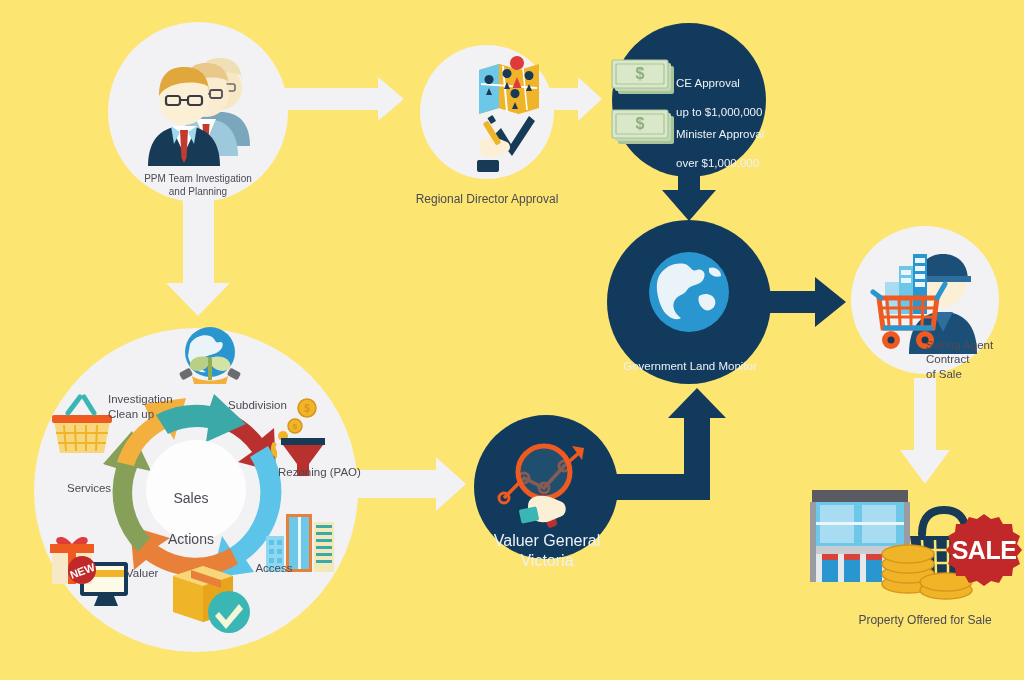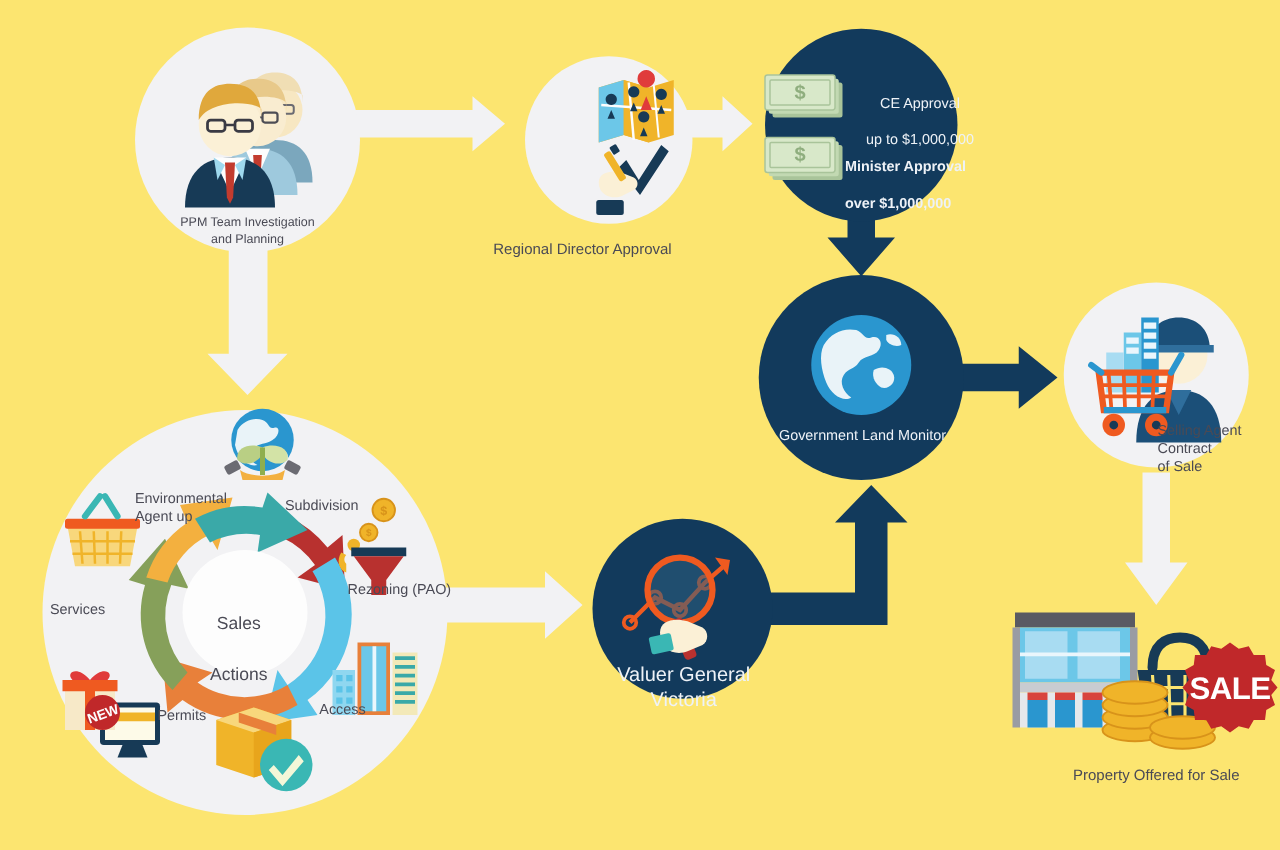--- a/index.html
+++ b/index.html
@@ -389,50 +389,50 @@
       </g>
       <rect x="-30" y="-12" width="60" height="8" rx="2" fill="#ef5a20"></rect>
       <path d="M-14 -14 L-2 -30 M12 -14 L2 -30" stroke="#3ab7b4" stroke-width="5" fill="none" stroke-linecap="round"></path>
     </g>
   </g>
 </svg>
 
 <div class="lbl lbl-dark" style="left:98px;top:173px;width:200px;font-size:10px;">PPM Team Investigation
 and Planning</div>
 
-<div class="lbl lbl-dark" style="left:366px;top:192px;width:200px;font-size:12px;">Regional Director Approval</div>
-
-<div class="lbl lbl-light" style="left:676px;top:62px;width:120px;font-size:11.5px;text-align:center;">
+<div class="lbl lbl-dark" style="left:387px;top:192px;width:200px;font-size:12px;">Regional Director Approval</div>
+
+<div class="lbl lbl-light" style="left:676px;top:62px;width:120px;font-size:11.5px;text-align:left;">
   <span>CE Approval</span><br>
   <span>up to $1,000,000</span>
 </div>
 
-<div class="lbl lbl-light" style="left:676px;top:113px;width:130px;font-size:11.5px;text-align:left;font-weight:bold;">
+<div class="lbl lbl-light" style="left:676px;top:113px;width:130px;font-size:11.5px;text-align:left;">
   <span>Minister Approval</span><br>
   <span>over $1,000,000</span>
 </div>
 
-<div class="lbl lbl-light" style="left:614px;top:342px;width:152px;font-size:11.5px;">Government Land Monitor</div>
+<div class="lbl lbl-light" style="left:614px;top:359px;width:152px;font-size:11.5px;">Government Land Monitor</div>
 
 <div class="lbl lbl-dark" style="left:926px;top:338px;width:100px;font-size:11.5px;text-align:left;">Selling Agent
 Contract
 of Sale</div>
 
 <div class="lbl lbl-light" style="left:486px;top:531px;width:122px;font-size:16px;">Valuer General Victoria</div>
 
 <div class="lbl lbl-dark" style="left:810px;top:613px;width:230px;font-size:12px;">Property Offered for Sale</div>
 
 <div class="lbl lbl-dark" style="left:141px;top:468px;width:100px;font-size:14px;line-height:1.45;">
   <span>Sales</span><br>
   <span>Actions</span>
 </div>
 
 <div class="lbl lbl-dark" style="left:228px;top:398px;width:120px;font-size:11.5px;text-align:left;">Subdivision</div>
 
 <div class="lbl lbl-dark" style="left:278px;top:465px;width:120px;font-size:11.5px;text-align:left;">Rezoning (PAO)</div>
 
 <div class="lbl lbl-dark" style="left:234px;top:561px;width:80px;font-size:11.5px;text-align:center;">Access</div>
 
-<div class="lbl lbl-dark" style="left:126px;top:566px;width:80px;font-size:11.5px;text-align:left;">Permits</div>
-
-<div class="lbl lbl-dark" style="left:40px;top:481px;width:80px;font-size:11.5px;text-align:left;">Services</div>
-
-<div class="lbl lbl-dark" style="left:108px;top:392px;width:92px;font-size:11.5px;text-align:left;line-height:1.3;">Environmental Agent up</div>
+<div class="lbl lbl-dark" style="left:126px;top:566px;width:80px;font-size:11.5px;text-align:left;">Valuer</div>
+
+<div class="lbl lbl-dark" style="left:67px;top:481px;width:80px;font-size:11.5px;text-align:left;">Services</div>
+
+<div class="lbl lbl-dark" style="left:108px;top:392px;width:92px;font-size:11.5px;text-align:left;line-height:1.3;">Investigation Clean up</div>
 
 </body></html>

